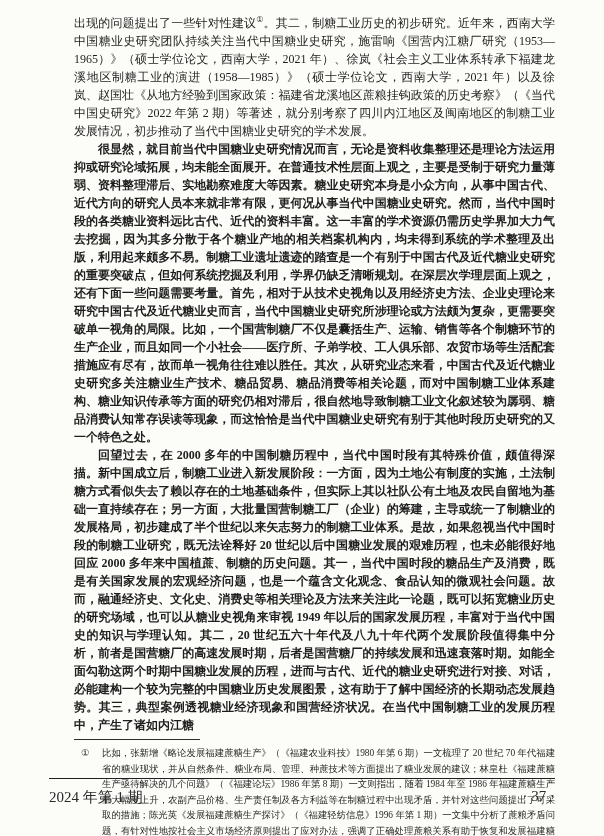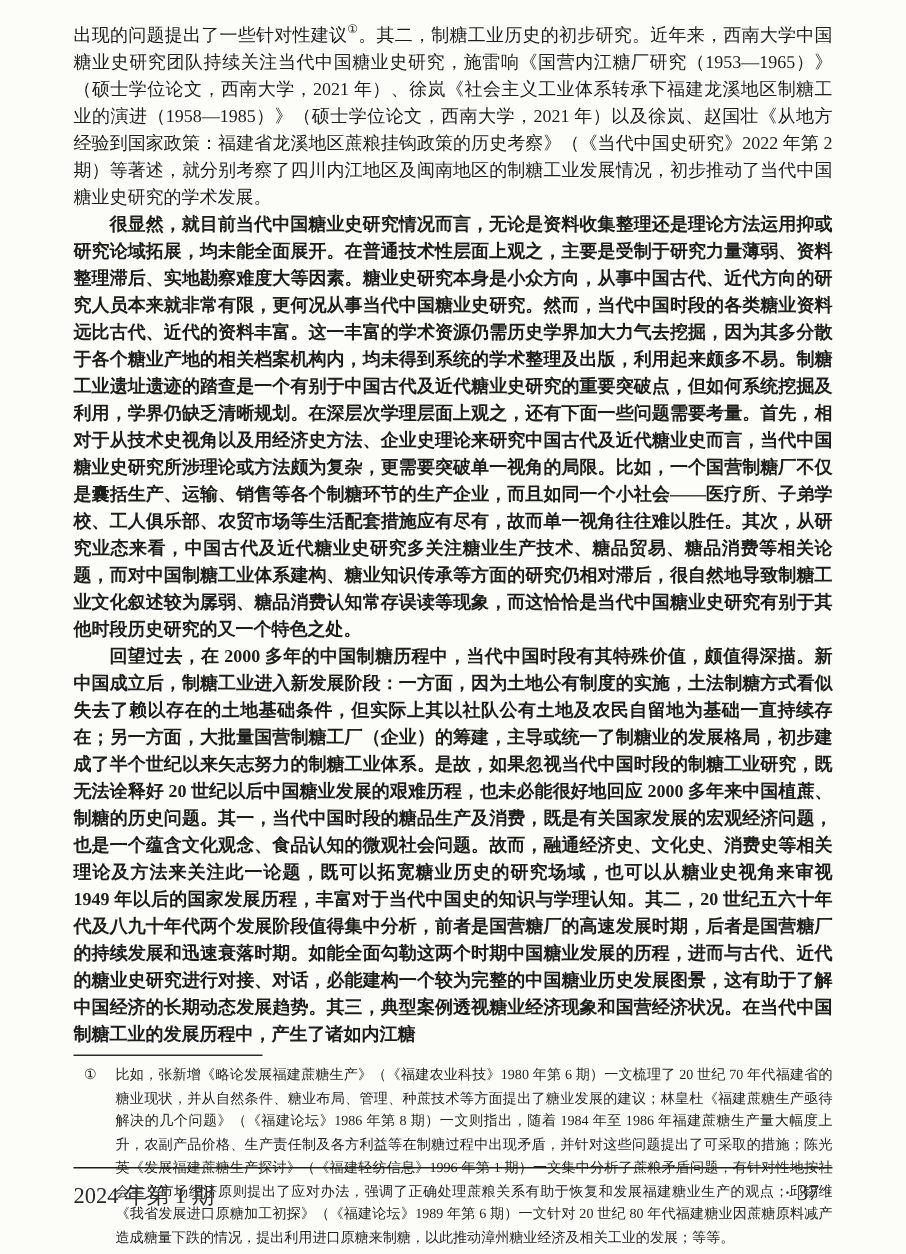--- a/index.html
+++ b/index.html
@@ -7,21 +7,21 @@
     padding: 0;
     background: #e9e9e6;
   }
   .page {
     position: relative;
     width: 604px;
     height: 836px;
     margin: 0 auto;
     background: #fcfcf9;
     box-sizing: border-box;
-    padding: 14px 49px 0 49px;
+    padding: 14px 49px 0 74px;
     font-family: "Liberation Serif", "DejaVu Serif", serif;
     color: #1e1e1e;
     overflow: hidden;
   }
   .body-text {
     font-size: 12px;
     line-height: 18px;
     text-align: justify;
   }
   .body-text p {

